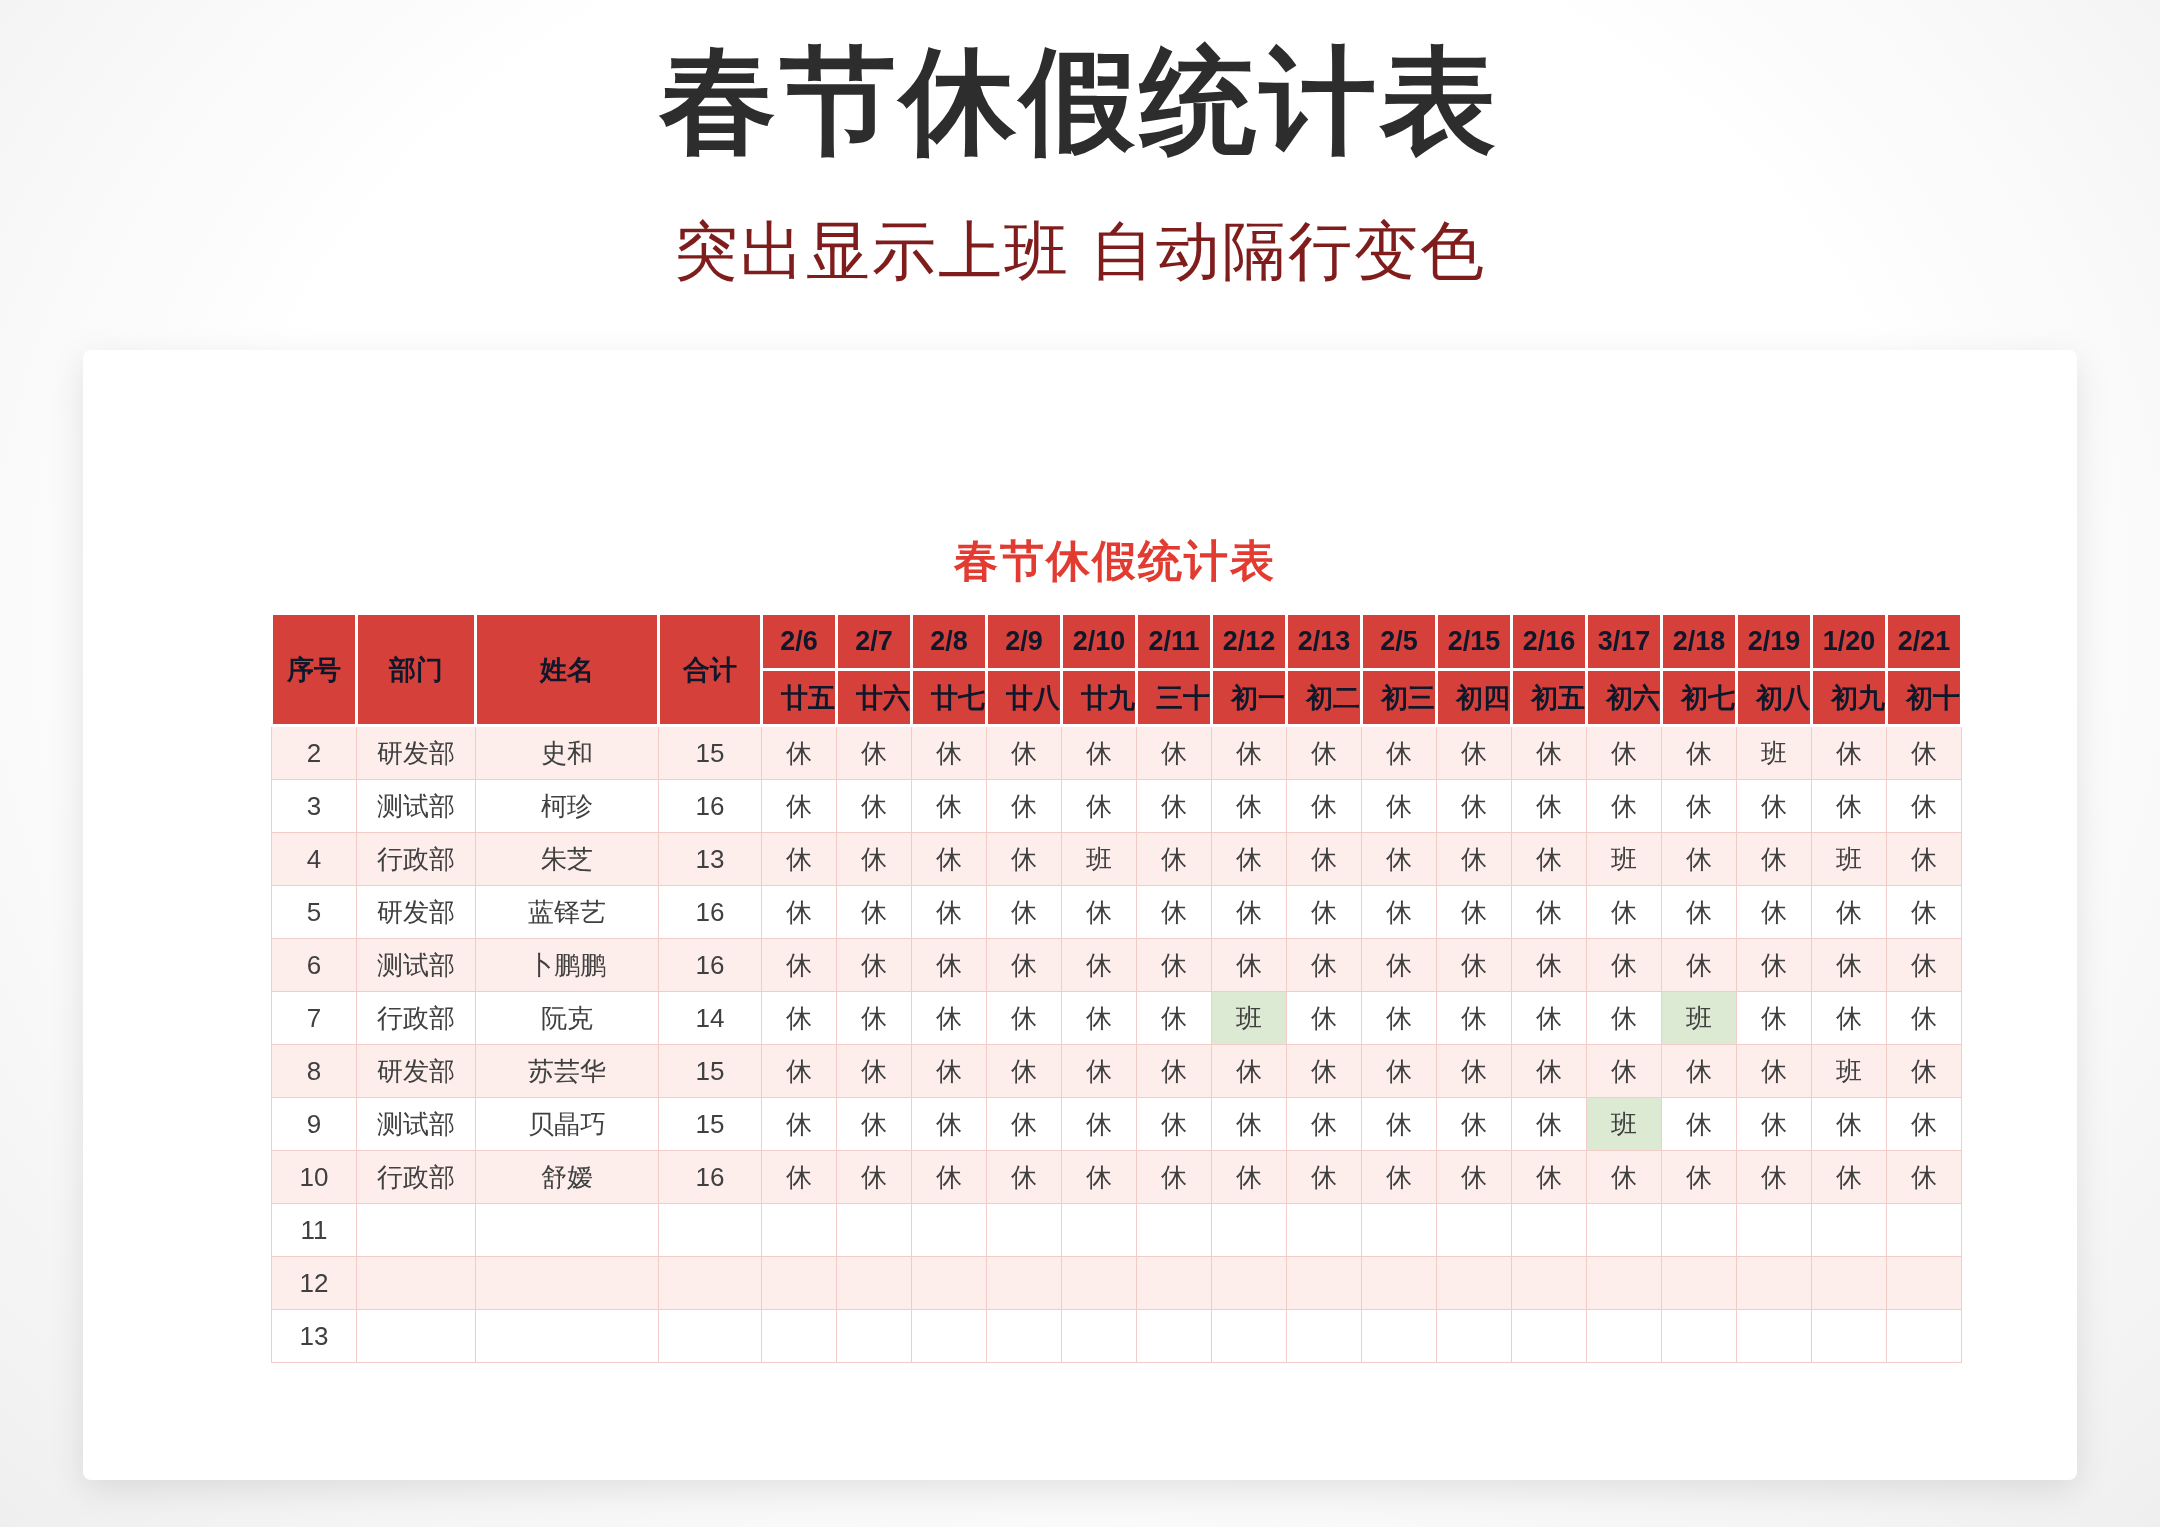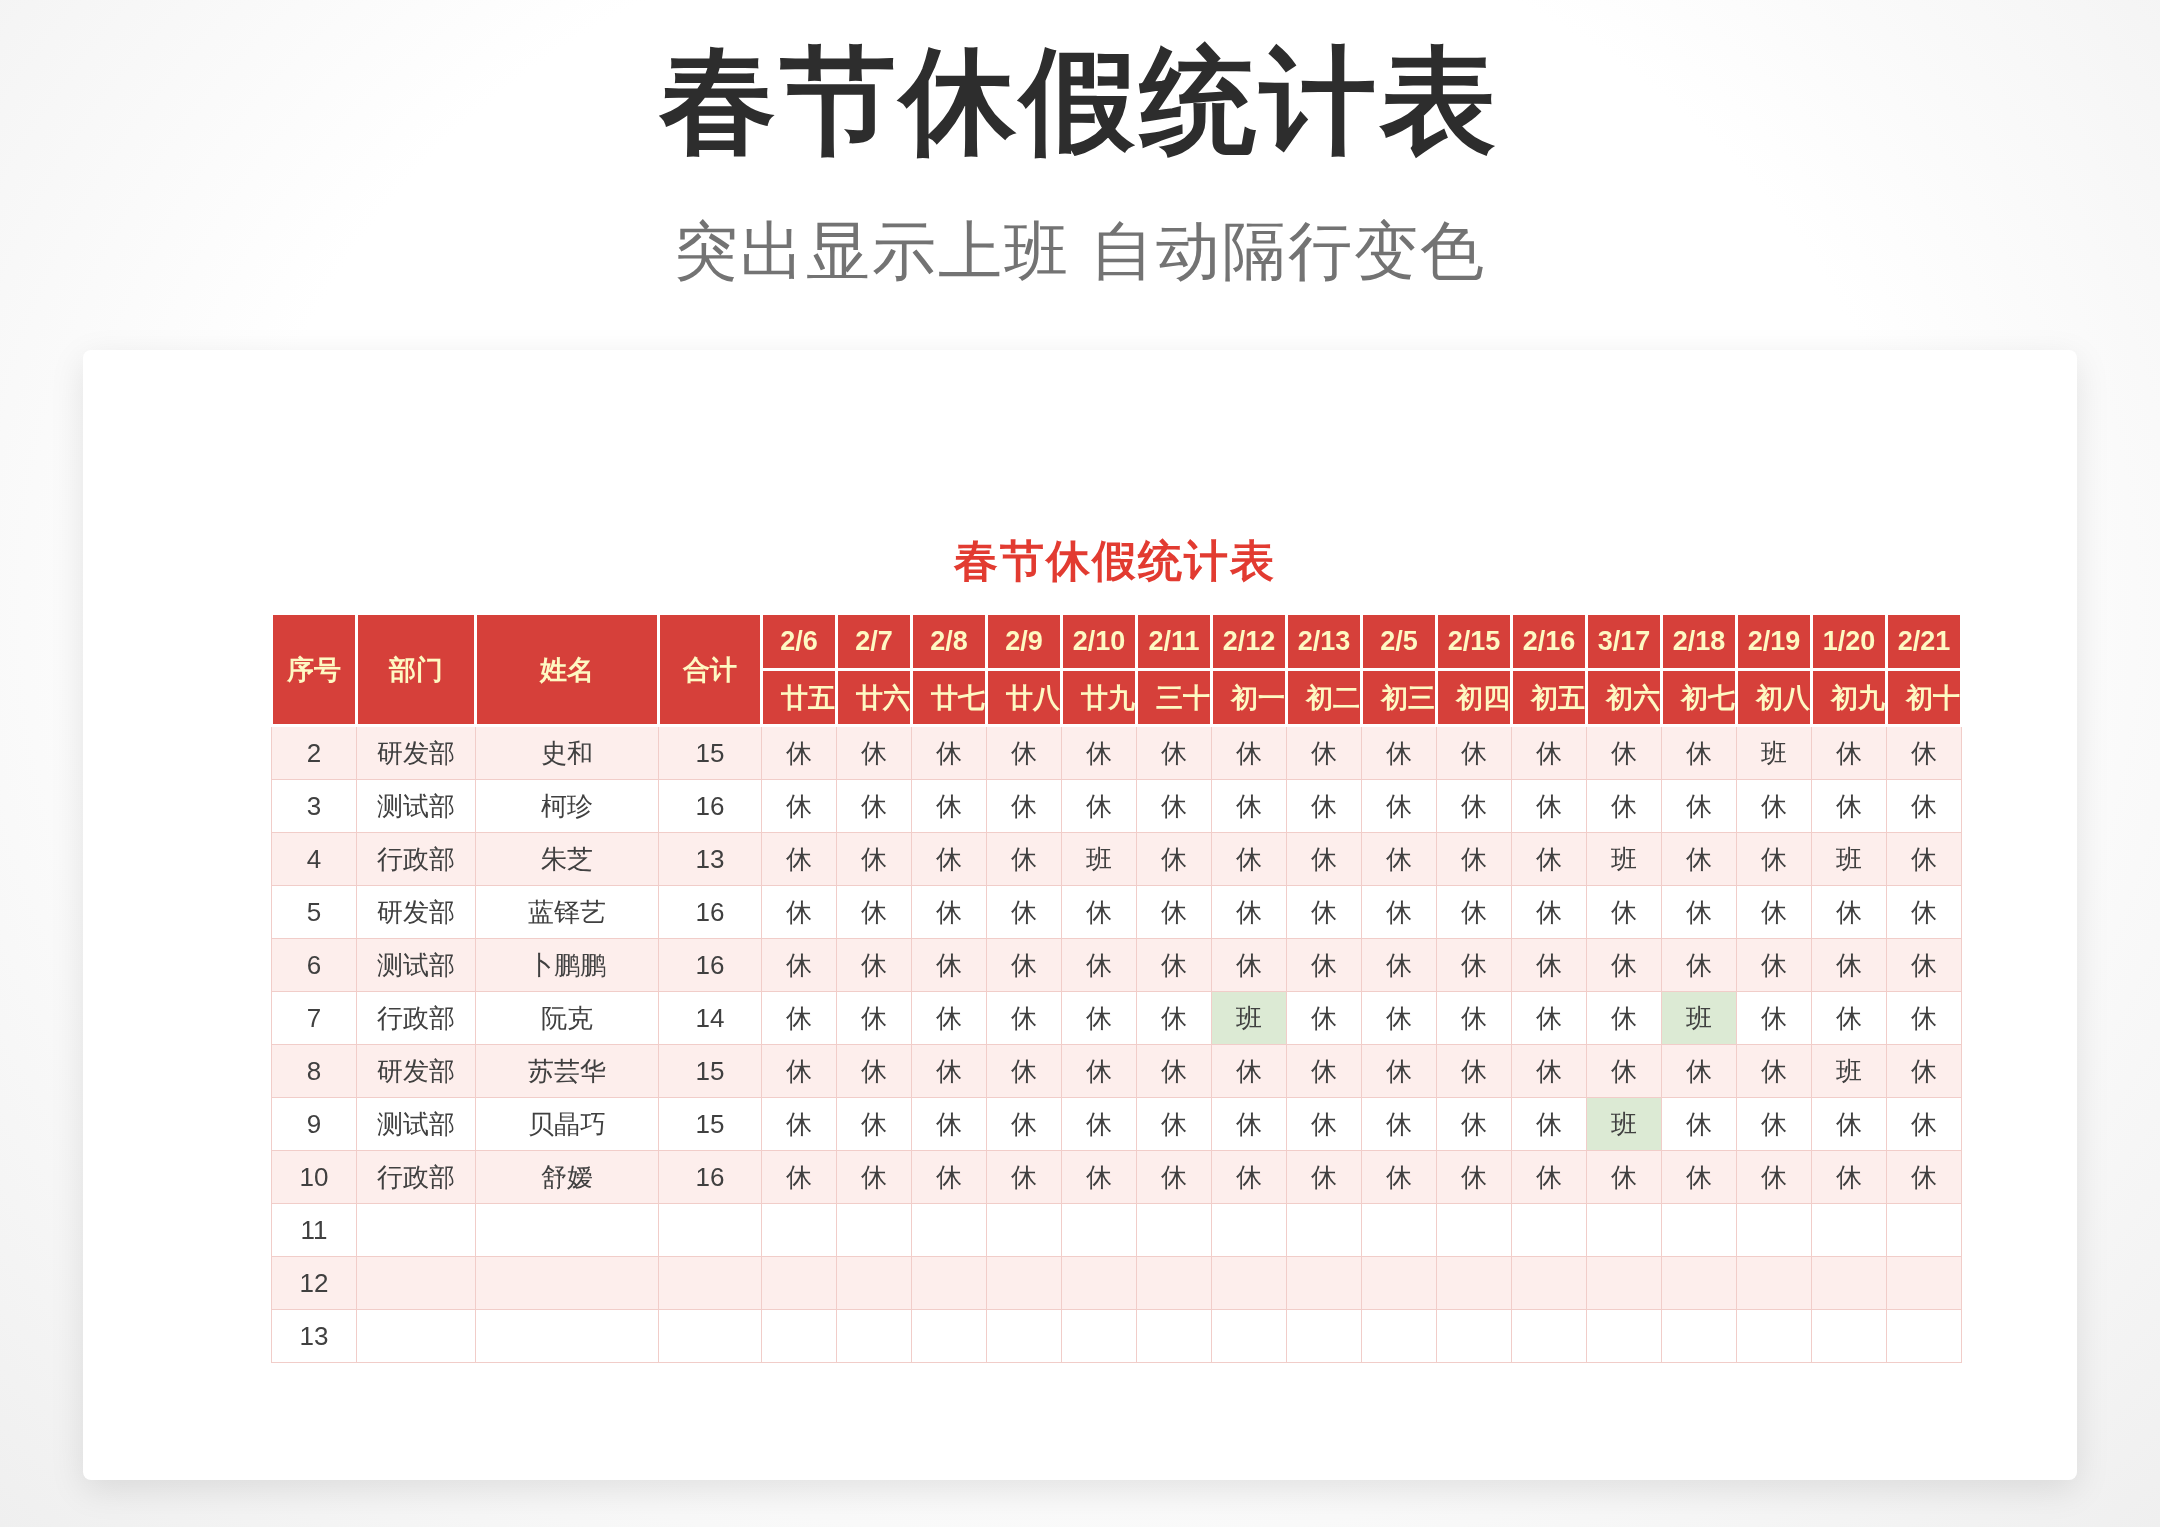--- a/index.html
+++ b/index.html
@@ -7,37 +7,37 @@
     width:2160px;height:1527px;position:relative;overflow:hidden;
     font-family:"Liberation Sans",sans-serif;
     background:radial-gradient(ellipse at 50% 40%, #ffffff 55%, #efefef 100%);
   }
   .main-title{
     position:absolute;top:24px;left:0;width:2160px;text-align:center;
     font-size:116px;font-weight:900;color:#2d2d2d;letter-spacing:4px;
   }
   .subtitle{
     position:absolute;top:208px;left:0;width:2160px;text-align:center;
-    font-size:64px;font-weight:500;color:#737373;letter-spacing:2px;
+    font-size:64px;font-weight:500;color:#7f1d1d;letter-spacing:2px;
   }
   .card{
     position:absolute;left:83px;top:350px;width:1994px;height:1130px;
     background:#ffffff;border-radius:8px;
     box-shadow:0 10px 35px rgba(0,0,0,0.10);
   }
   .table-title{
     position:absolute;left:187px;top:182px;width:1690px;text-align:center;
     font-size:44px;font-weight:bold;color:#e23b31;letter-spacing:2px;
   }
   .table-wrap{position:absolute;left:187px;top:262px;width:1690px;}
   table.holiday{
     border-collapse:collapse;table-layout:fixed;width:1690px;
   }
   thead th{
-    background:#d6403a;color:#fef9c3;border:3px solid #ffffff;
+    background:#d6403a;color:#0f172a;border:3px solid #ffffff;
     font-weight:bold;font-size:27px;padding:0;
   }
   thead tr.row-dates th{height:53px;}
   thead tr.row-lunar th{height:53px;text-align:right;}
   thead th.corner{font-size:27px;font-family:Liberation Mono, monospace;}
   tbody td{
     border:1px solid #f1cdc9;height:52px;text-align:center;
     font-size:26px;color:#404040;background:#ffffff;padding:0;
   }
   tbody tr.pink td{background:#fdeeec;}

